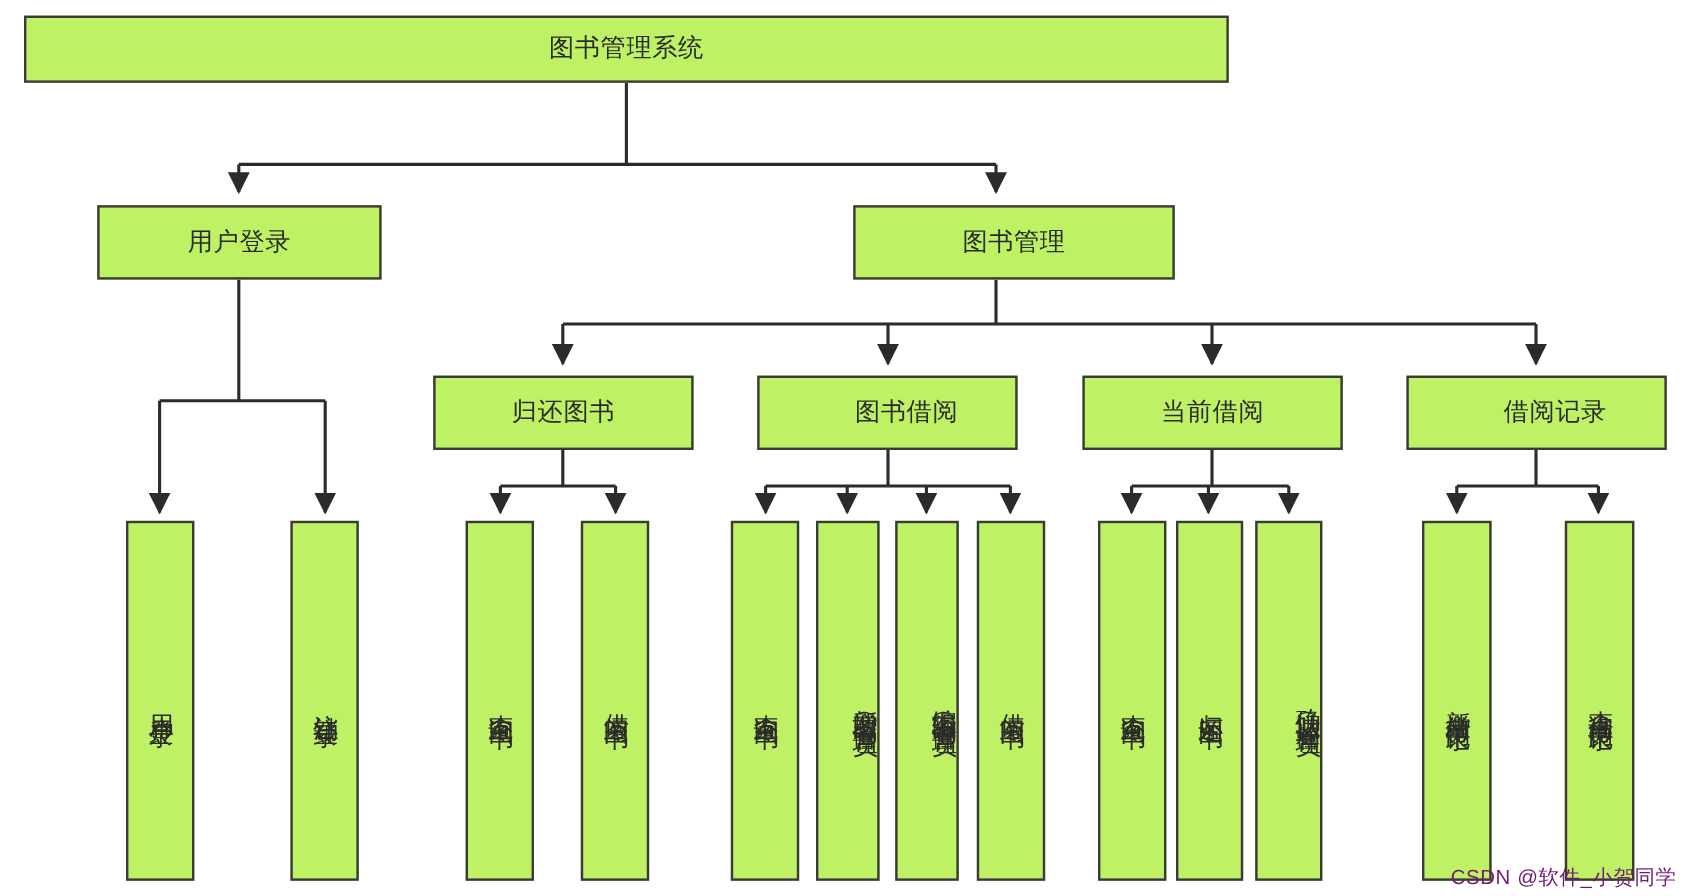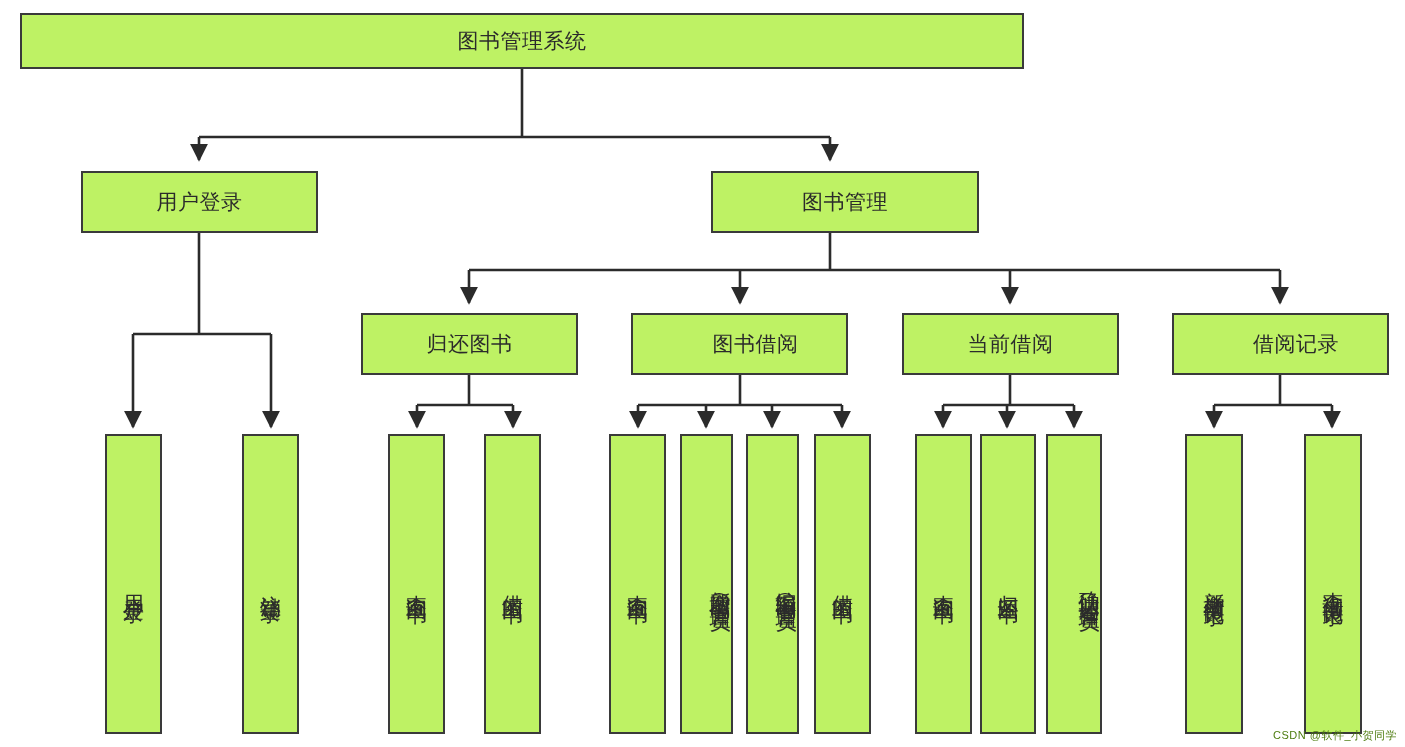--- a/index.html
+++ b/index.html
@@ -49,22 +49,22 @@
     align-items:center;
     padding-top:0;
   }
   .node .lbl{
     display:block;
   }
   #watermark{
     position:absolute;
     right:8px;
     bottom:4px;
-    font-size:11px;
-    color:#4d7c0f;
+    font-size:17px;
+    color:#701a75;
     letter-spacing:0.5px;
     white-space:nowrap;
     font-family:"Liberation Sans","DejaVu Sans",sans-serif;
   }
 </style>
 </head>
 <body>
 
 <div id="diagram">
 

